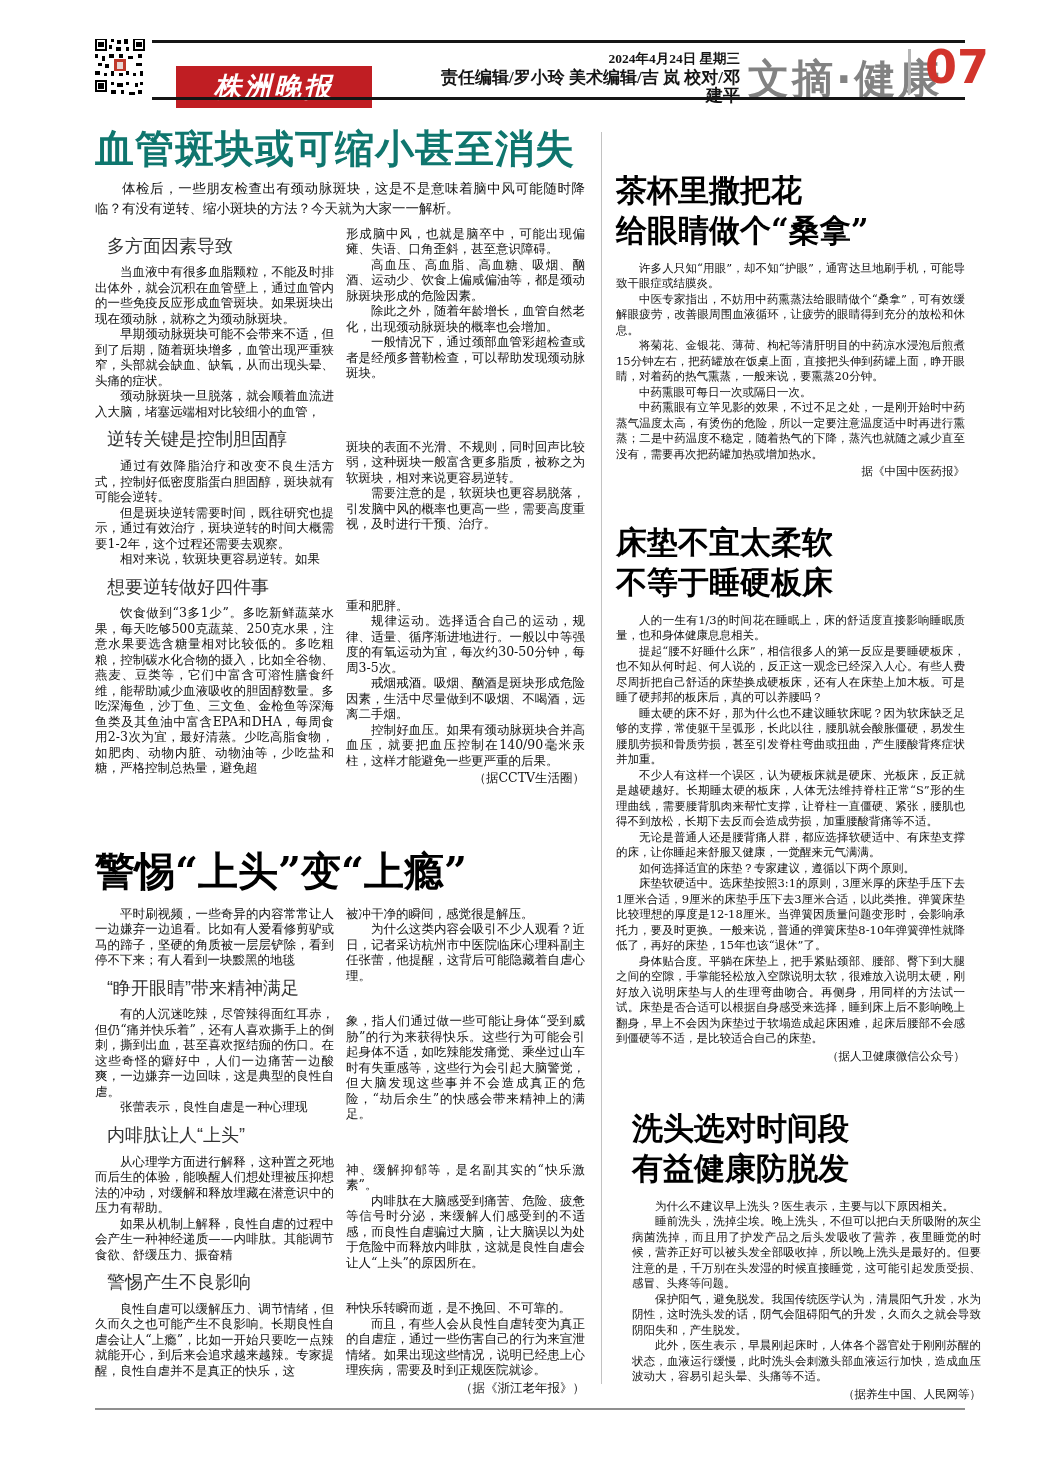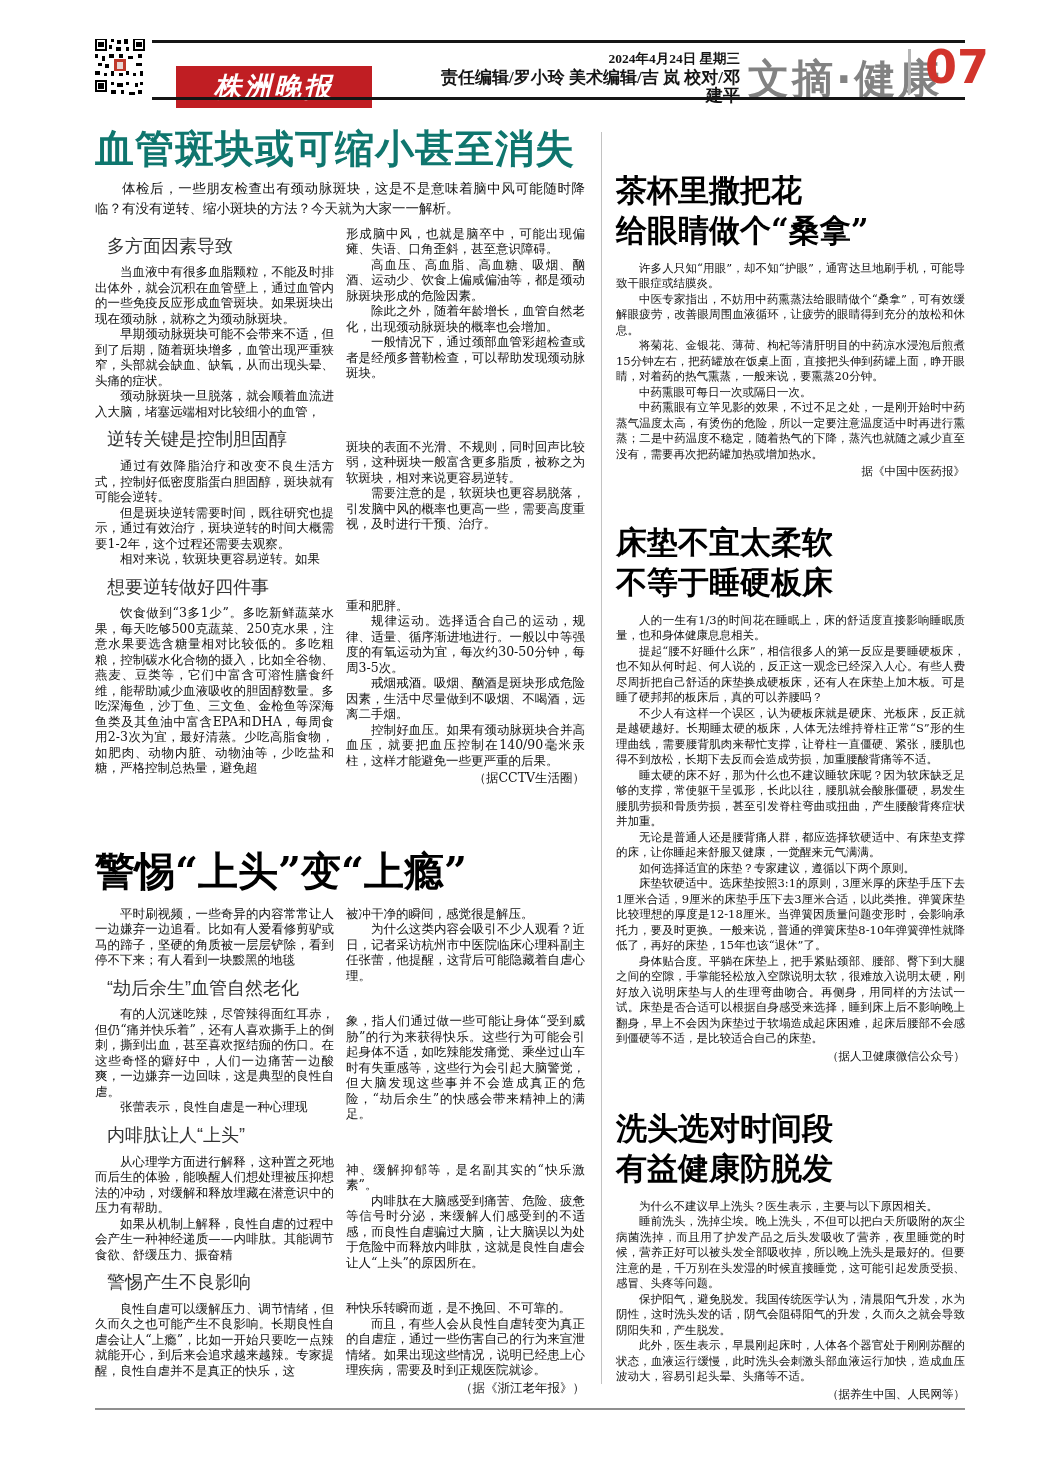--- a/index.html
+++ b/index.html
@@ -49,21 +49,21 @@
   .art2-title {
     font-family:"DejaVu Serif",serif; font-weight:900; font-size:40px;
     line-height:1.15; color:#000; letter-spacing:0;
   }
   .art2 .art-cols { margin-top:12px; }
   
   .right-region { position:absolute; left:616px; top:170px; width:349px; }
   .r-article { position:absolute; left:0; width:349px; }
   .r-tea      { top:0; }
   .r-mattress { top:352px; }
-  .r-hairwash { top:938px; }
+  .r-hairwash { top:938px;margin-left:16px; }
   .r-title {
     font-family:"DejaVu Serif",serif; font-weight:900; font-size:31px;
     line-height:1.3; color:#000;
   }
   .r-body { margin-top:10px; font-size:11.5px; line-height:15.5px; text-align:justify; }
   
   .blk      { margin:0; }
   .blk-p    { text-indent:2em; }
   .blk-pc   { text-indent:0; }
   .blk-sub  {
@@ -180,21 +180,21 @@
           <div class="blk blk-attr">（据CCTV生活圈）</div>
         </div>
     </div>
   </div>
 
   <div class="art2">
     <div class="art2-title">警惕“上头”变“上瘾”</div>
     <div class="art-cols">
       <div class="art-col">
           <div class="blk blk-p">平时刷视频，一些奇异的内容常常让人一边嫌弃一边追看。比如有人爱看修剪驴或马的蹄子，坚硬的角质被一层层铲除，看到停不下来；有人看到一块黢黑的地毯</div>
-          <div class="blk blk-sub">“劫后余生”血管自然老化</div>
+          <div class="blk blk-sub">“睁开眼睛”带来精神满足</div>
           <div class="blk blk-p">有的人沉迷吃辣，尽管辣得面红耳赤，但仍“痛并快乐着”，还有人喜欢撕手上的倒刺，撕到出血，甚至喜欢抠结痂的伤口。在这些奇怪的癖好中，人们一边痛苦一边酸爽，一边嫌弃一边回味，这是典型的良性自虐。</div>
           <div class="blk blk-p">张蕾表示，良性自虐是一种心理现</div>
           <div class="blk blk-sub">内啡肽让人“上头”</div>
           <div class="blk blk-p">从心理学方面进行解释，这种置之死地而后生的体验，能唤醒人们想处理被压抑想法的冲动，对缓解和释放埋藏在潜意识中的压力有帮助。</div>
           <div class="blk blk-p">如果从机制上解释，良性自虐的过程中会产生一种神经递质——内啡肽。其能调节食欲、舒缓压力、振奋精</div>
           <div class="blk blk-sub">警惕产生不良影响</div>
           <div class="blk blk-p">良性自虐可以缓解压力、调节情绪，但久而久之也可能产生不良影响。长期良性自虐会让人“上瘾”，比如一开始只要吃一点辣就能开心，到后来会追求越来越辣。专家提醒，良性自虐并不是真正的快乐，这</div>
         </div>
       <div class="art-col">
           <div class="blk blk-pc">被冲干净的瞬间，感觉很是解压。</div>
@@ -232,22 +232,22 @@
   </div>
 
   <div class="r-article r-mattress">
     <div class="r-title">
       <div>床垫不宜太柔软</div>
       <div>不等于睡硬板床</div>
     </div>
     <div class="r-body">
         <div class="blk blk-p">人的一生有1/3的时间花在睡眠上，床的舒适度直接影响睡眠质量，也和身体健康息息相关。</div>
         <div class="blk blk-p">提起“腰不好睡什么床”，相信很多人的第一反应是要睡硬板床，也不知从何时起、何人说的，反正这一观念已经深入人心。有些人费尽周折把自己舒适的床垫换成硬板床，还有人在床垫上加木板。可是睡了硬邦邦的板床后，真的可以养腰吗？</div>
+        <div class="blk blk-p">睡太硬的床不好，那为什么也不建议睡软床呢？因为软床缺乏足够的支撑，常使躯干呈弧形，长此以往，腰肌就会酸胀僵硬，易发生腰肌劳损和骨质劳损，甚至引发脊柱弯曲或扭曲，产生腰酸背疼症状并加重。</div>
         <div class="blk blk-p">不少人有这样一个误区，认为硬板床就是硬床、光板床，反正就是越硬越好。长期睡太硬的板床，人体无法维持脊柱正常“S”形的生理曲线，需要腰背肌肉来帮忙支撑，让脊柱一直僵硬、紧张，腰肌也得不到放松，长期下去反而会造成劳损，加重腰酸背痛等不适。</div>
-        <div class="blk blk-p">睡太硬的床不好，那为什么也不建议睡软床呢？因为软床缺乏足够的支撑，常使躯干呈弧形，长此以往，腰肌就会酸胀僵硬，易发生腰肌劳损和骨质劳损，甚至引发脊柱弯曲或扭曲，产生腰酸背疼症状并加重。</div>
         <div class="blk blk-p">无论是普通人还是腰背痛人群，都应选择软硬适中、有床垫支撑的床，让你睡起来舒服又健康，一觉醒来元气满满。</div>
         <div class="blk blk-p">如何选择适宜的床垫？专家建议，遵循以下两个原则。</div>
         <div class="blk blk-p">床垫软硬适中。选床垫按照3:1的原则，3厘米厚的床垫手压下去1厘米合适，9厘米的床垫手压下去3厘米合适，以此类推。弹簧床垫比较理想的厚度是12-18厘米。当弹簧因质量问题变形时，会影响承托力，要及时更换。一般来说，普通的弹簧床垫8-10年弹簧弹性就降低了，再好的床垫，15年也该“退休”了。</div>
         <div class="blk blk-p">身体贴合度。平躺在床垫上，把手紧贴颈部、腰部、臀下到大腿之间的空隙，手掌能轻松放入空隙说明太软，很难放入说明太硬，刚好放入说明床垫与人的生理弯曲吻合。再侧身，用同样的方法试一试。床垫是否合适可以根据自身感受来选择，睡到床上后不影响晚上翻身，早上不会因为床垫过于软塌造成起床困难，起床后腰部不会感到僵硬等不适，是比较适合自己的床垫。</div>
         <div class="blk blk-attr">（据人卫健康微信公众号）</div>
       </div>
   </div>
 
   <div class="r-article r-hairwash">
     <div class="r-title">

